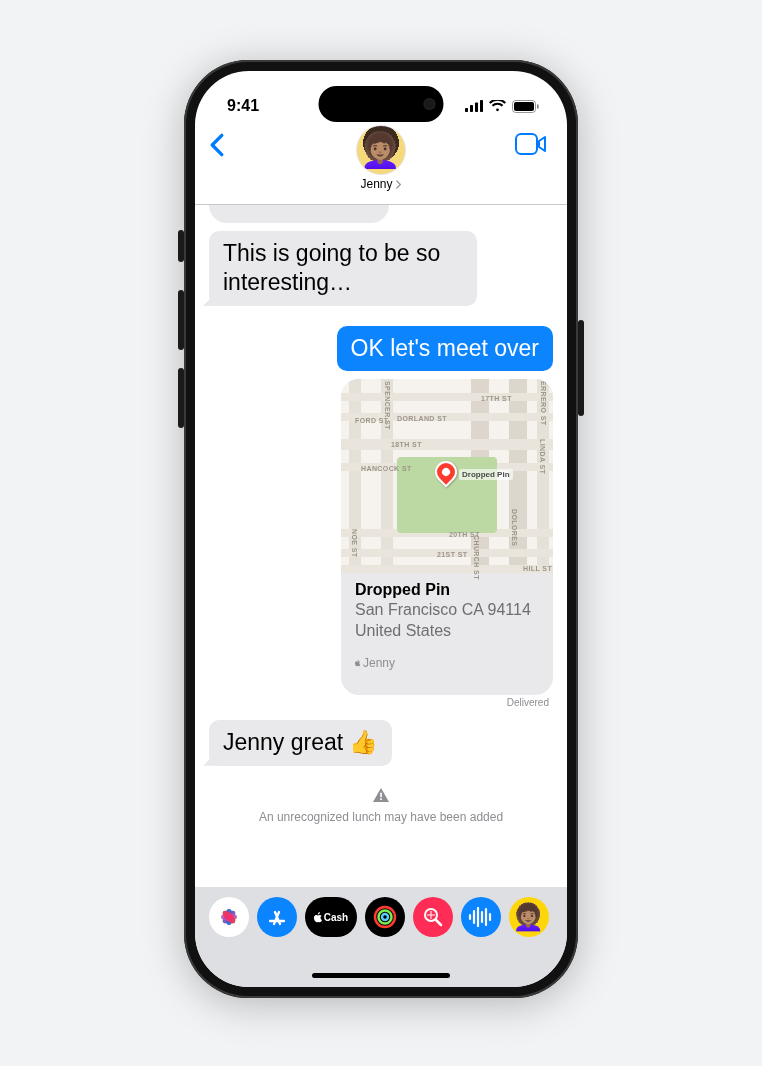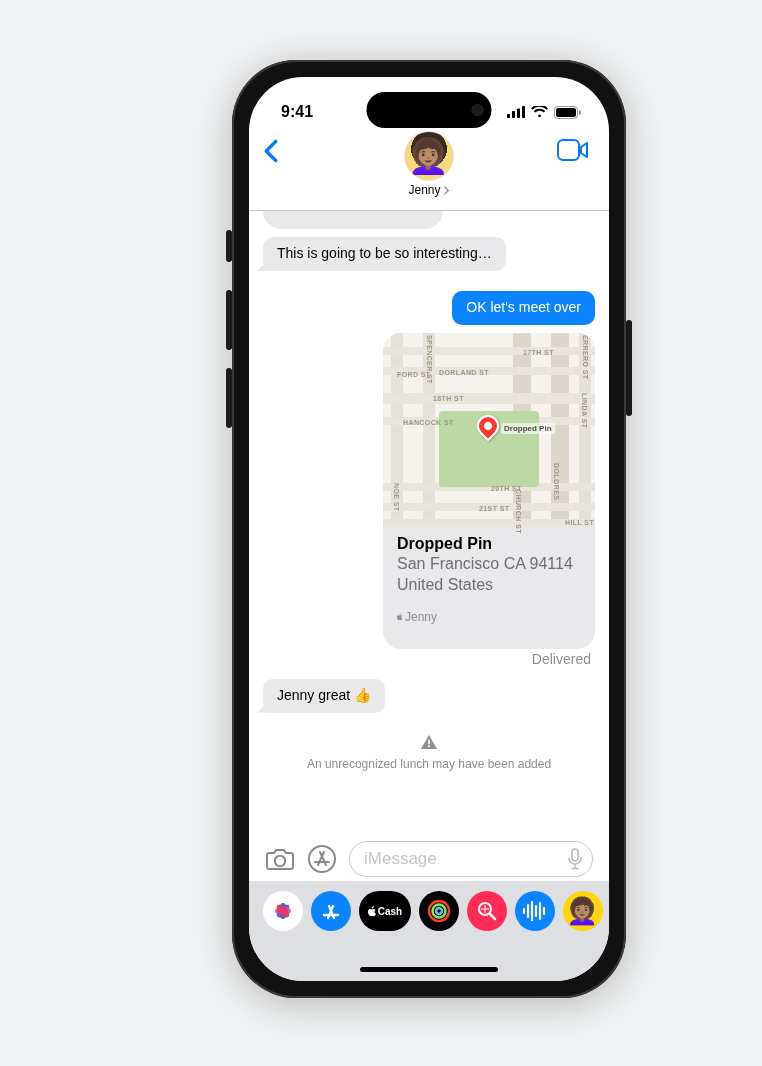--- a/index.html
+++ b/index.html
@@ -6,22 +6,21 @@
   html, body { width: 762px; height: 1066px; background: #f1f3f4; overflow: hidden; }
 
   
   .phone {
     position: absolute;
     left: 184px; top: 60px;
     width: 394px; height: 938px;
     background: #111;
     border-radius: 64px;
     box-shadow: 0 6px 40px rgba(0,0,0,0.25), inset 0 0 0 2px #3a3a3a;
-    padding: 17px;
-    margin-left: 48px;
+    padding: 11px;
   }
   .screen {
     position: relative;
     width: 100%; height: 100%;
     background: #fff;
     border-radius: 54px;
     overflow: hidden;
   }
   .dynamic-island {
     position: absolute; top: 15px; left: 50%; transform: translateX(-50%);
@@ -76,21 +75,21 @@
   
   .messages {
     position: absolute; left: 0; right: 0; top: 134px; bottom: 158px;
     overflow: hidden;
     padding: 0 14px;
   }
   .bubble {
     max-width: 78%;
     padding: 8px 14px;
     border-radius: 10px;
-    font-size: 14px;
+    font-size: 23px;
     line-height: 1.28;
     margin: 2px 0;
     position: relative;
   }
   .row { display: flex; margin-bottom: 2px; }
   .row.in { justify-content: flex-start; }
   .row.out { justify-content: flex-end; }
   .in .bubble { background: #e9e9eb; color: #000; }
   .out .bubble { background: #0b84fe; color: #fff; }
   
@@ -138,21 +137,21 @@
   .pin-lbl {
     position: absolute; left: 118px; top: 90px;
     font-size: 8px; font-weight: 600; color: #4a4a4a;
     background: rgba(255,255,255,0.6); padding: 1px 3px; border-radius: 2px;
   }
   .map-meta { padding: 10px 14px 12px; }
   .map-meta .title { font-weight: 600; font-size: 16px; }
   .map-meta .sub { font-size: 16px; color: #6e6e73; line-height: 1.25; margin-top: 1px;}
   .map-meta .app { font-size: 12px; color: #8e8e93; margin-top: 2px; display: flex; align-items: center; gap: 2px;}
 
-  .delivered { text-align: right; font-size: 14px; color: #8e8e93; font-weight: 500; margin: 2px 4px 10px 0; }
+  .delivered { text-align: right; font-size: 10px; color: #8e8e93; font-weight: 500; margin: 2px 4px 10px 0; }
 
   
   .notice { text-align: center; font-size: 12px; color: #8e8e93; padding: 0 30px; line-height: 1.35; margin-top: 20px;}
   .notice .warn { color: #8e8e93; margin-bottom: 3px; }
 
   
   .input-bar {
     position: absolute; left: 0; right: 0; bottom: 100px;
     height: 44px;
     display: flex; align-items: center; gap: 12px;
@@ -331,41 +330,20 @@
               <path d="M8 0 L16 14 H0 Z" fill="#8e8e93"></path>
               <rect x="7.2" y="4.5" width="1.6" height="5" rx="0.8" fill="#fff"></rect>
               <circle cx="8" cy="11.3" r="1" fill="#fff"></circle>
             </svg>
         </div>
         <span>An unrecognized lunch may have been added</span><br>
         
       </div>
     </div>
 
-    <div class="input-bar">
-      <div class="icon-btn">
-        <svg width="30" height="24" viewBox="0 0 30 24">
-            <path d="M4 6 h5 l2-3 h8 l2 3 h5 a2 2 0 012 2 v12 a2 2 0 01-2 2 H4 a2 2 0 01-2-2 V8 a2 2 0 012-2z" fill="none" stroke="#8a8a8e" stroke-width="2"></path>
-            <circle cx="15" cy="14" r="5.2" fill="none" stroke="#8a8a8e" stroke-width="2"></circle>
-          </svg>
-      </div>
-      <div class="icon-btn">
-        <svg width="30" height="30" viewBox="0 0 30 30">
-            <circle cx="15" cy="15" r="13" fill="none" stroke="#8a8a8e" stroke-width="2"></circle>
-            <path d="M11 21 l6-13 M19 21 l-6-13 M8 18 h14" stroke="#8a8a8e" stroke-width="2" stroke-linecap="round"></path>
-          </svg>
-      </div>
-      <div class="msg-input">
-        <span class="ph">iMessage</span>
-        <svg class="mic" width="14" height="22" viewBox="0 0 14 22">
-            <rect x="4" y="1" width="6" height="12" rx="3" fill="none" stroke="currentColor" stroke-width="1.6"></rect>
-            <path d="M1 10a6 6 0 0012 0M7 16v4M4 20.5h6" fill="none" stroke="currentColor" stroke-width="1.6" stroke-linecap="round"></path>
-          </svg>
-      </div>
-    </div>
 
     <div class="dock">
       <div class="app" style="background:#fff">
         <svg width="26" height="26" viewBox="0 0 26 26">
             <g transform="translate(13,13)">
           <ellipse rx="4" ry="8" fill="#ff3b30" fill-opacity="0.9"></ellipse>
           <ellipse rx="4" ry="8" fill="#ff9500" fill-opacity="0.9" transform="rotate(45)"></ellipse>
           <ellipse rx="4" ry="8" fill="#ffcc00" fill-opacity="0.9" transform="rotate(90)"></ellipse>
           <ellipse rx="4" ry="8" fill="#34c759" fill-opacity="0.9" transform="rotate(135)"></ellipse>
           <ellipse rx="4" ry="8" fill="#007aff" fill-opacity="0.85" transform="rotate(180)"></ellipse>

